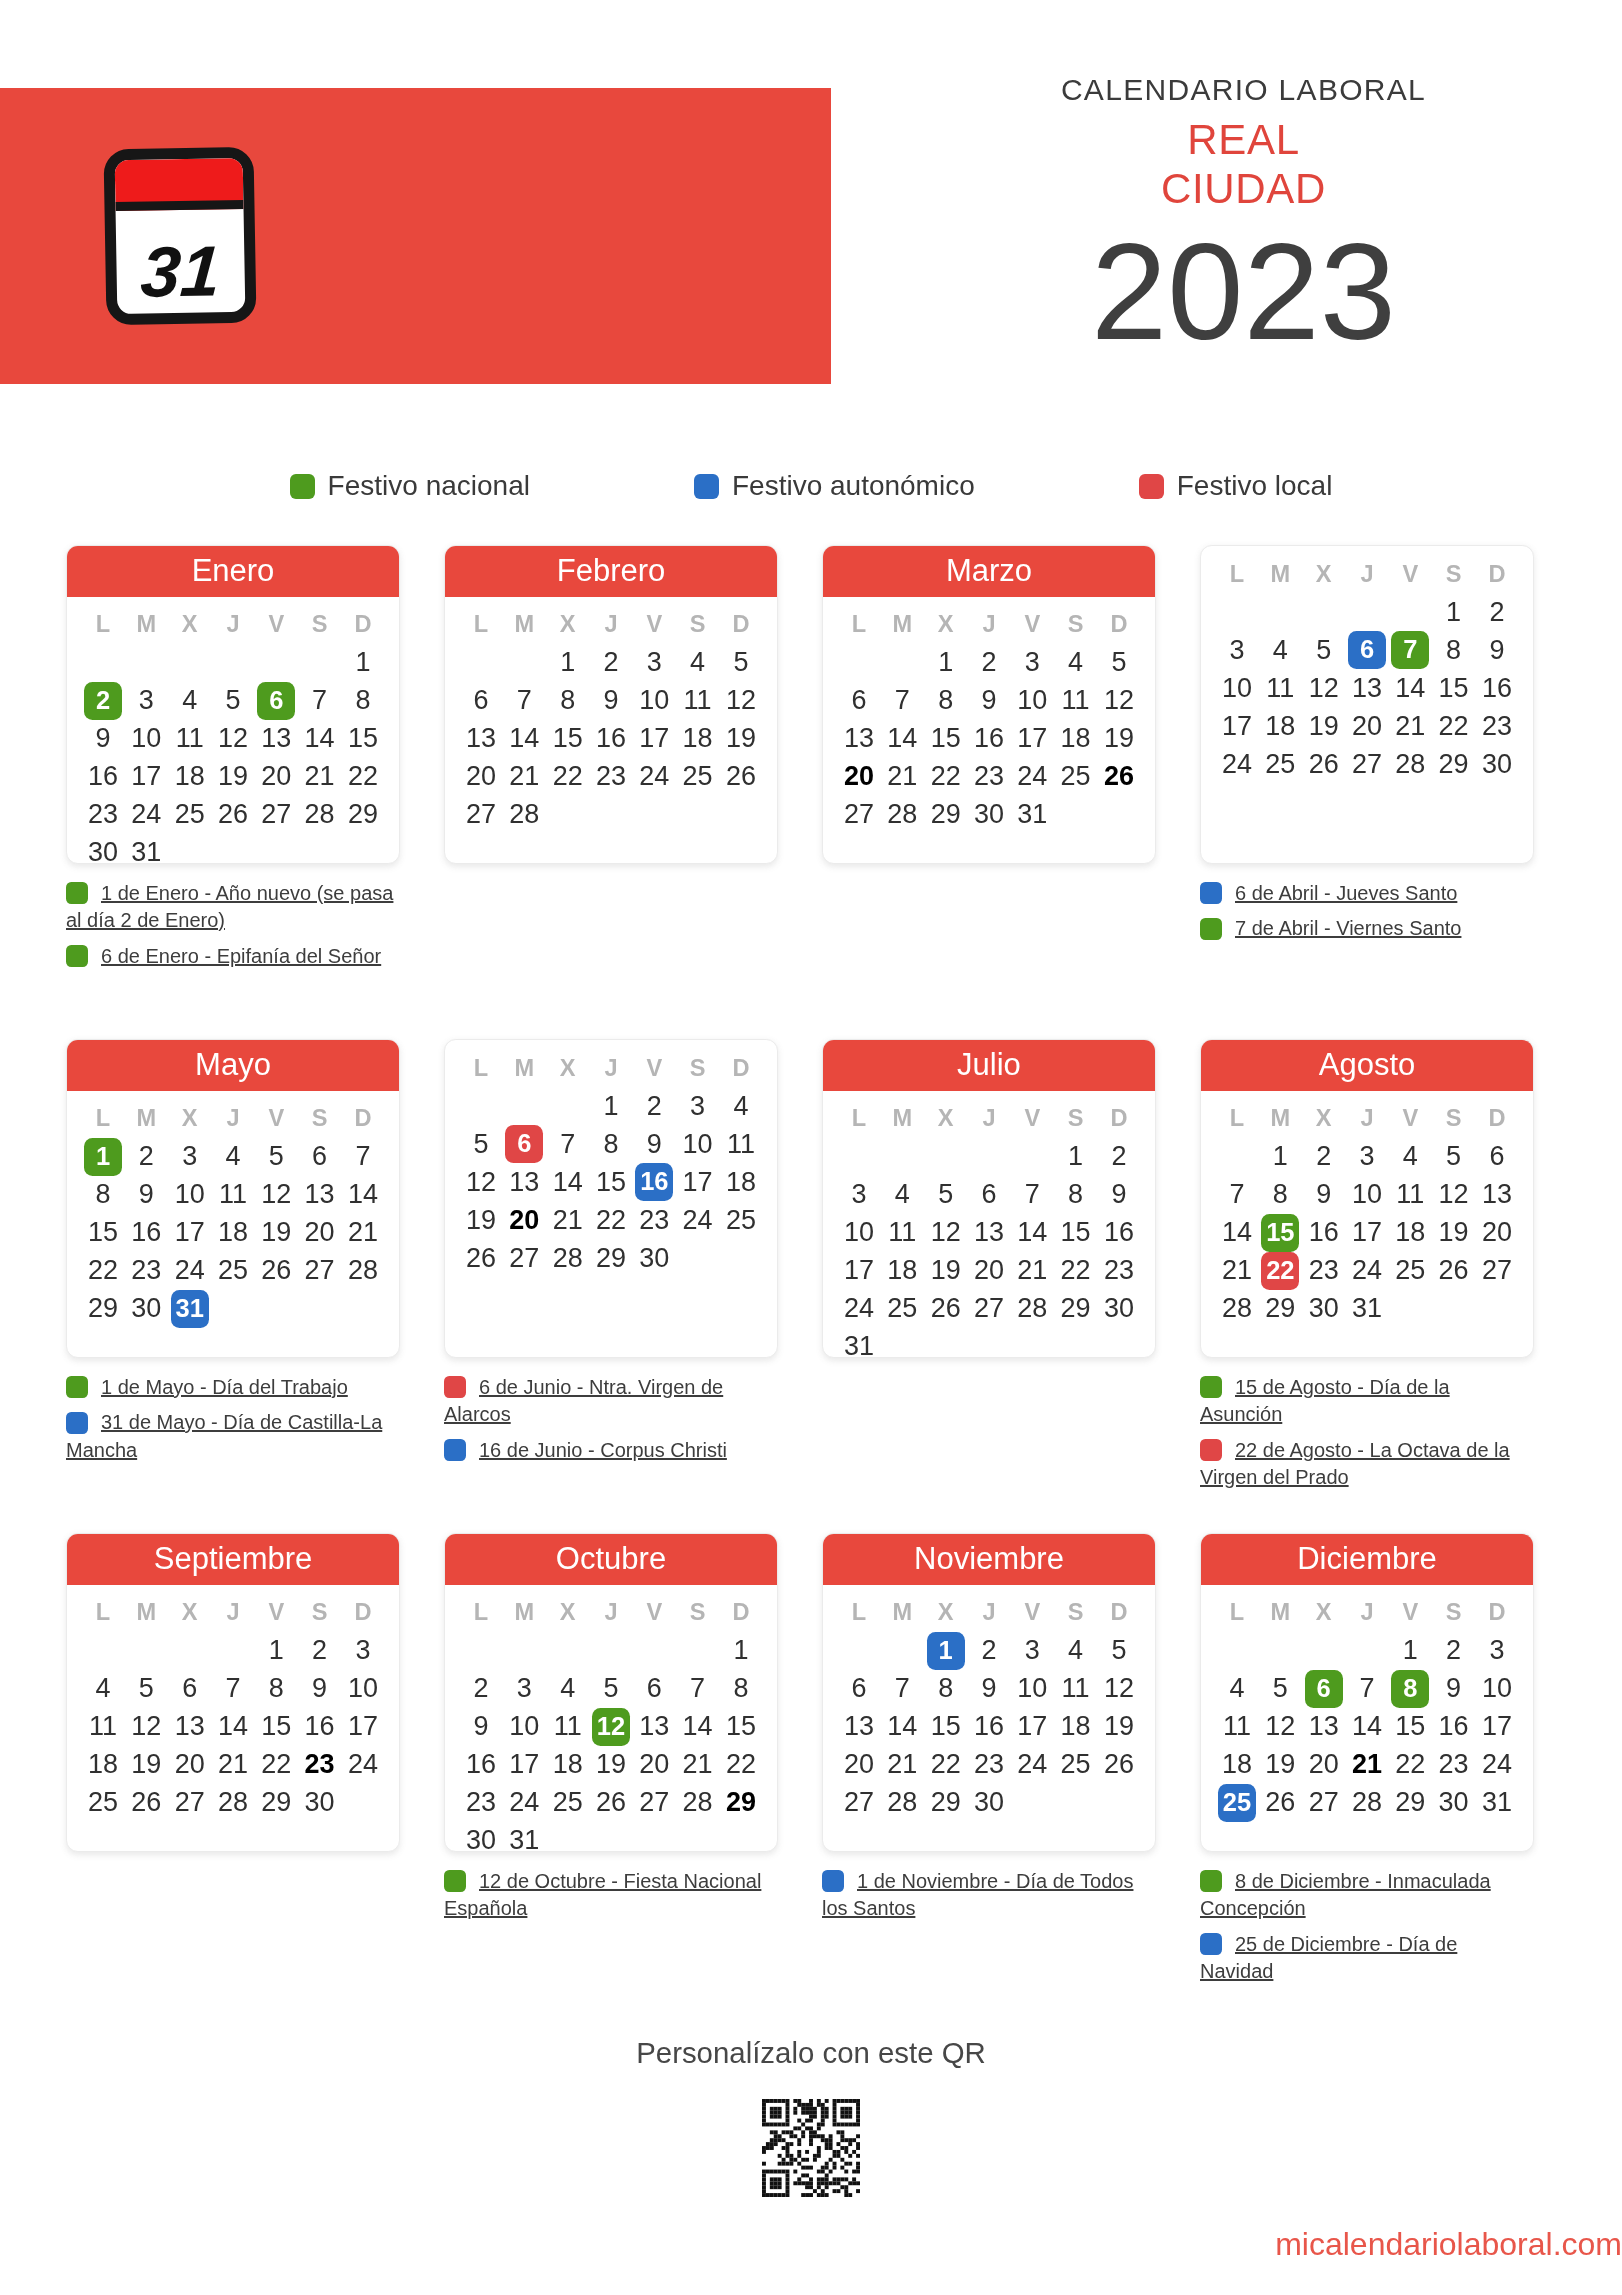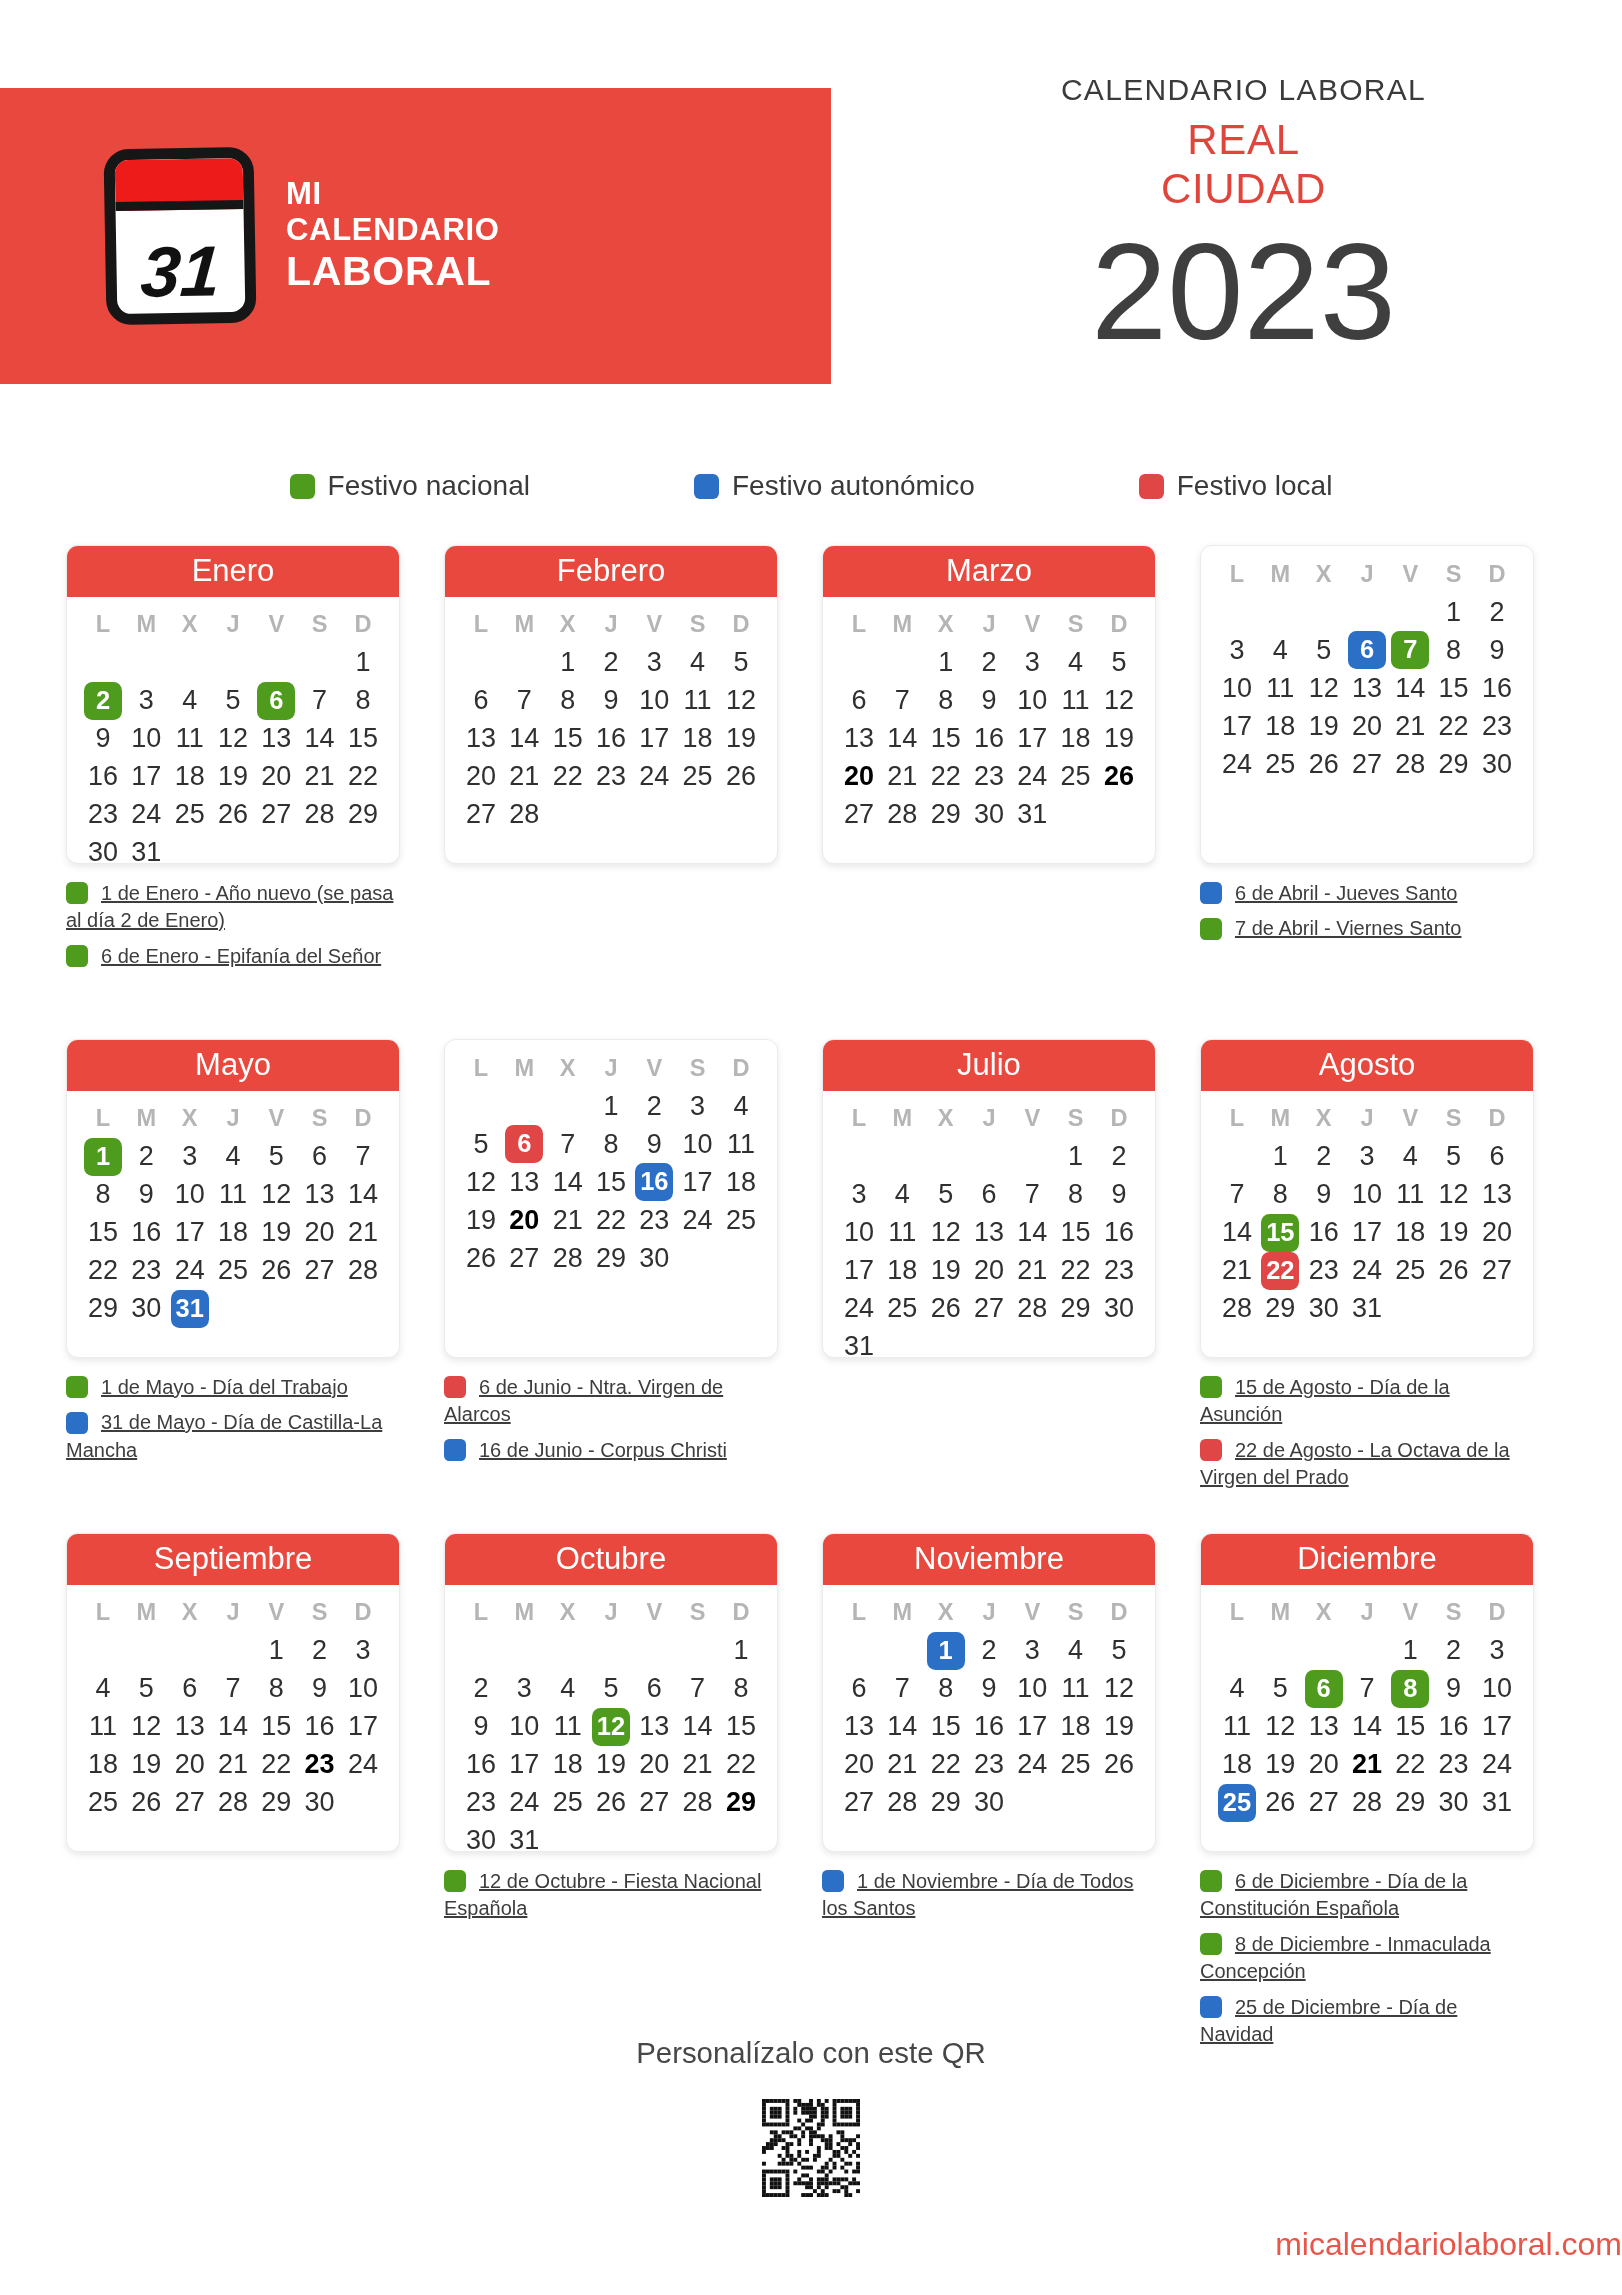--- a/index.html
+++ b/index.html
@@ -72,25 +72,20 @@
 </style>
 </head>
 <body>
 
 <div class="banner">
   <div class="logo">
     <div class="cal-icon">
       <div class="cal-icon-top"></div>
       <div class="cal-icon-num">31</div>
     </div>
-    <div class="brand-text">
-      <div class="brand-mi">MI</div>
-      <div class="brand-cal">CALENDARIO</div>
-      <div class="brand-lab">LABORAL</div>
-    </div>
   </div>
 </div>
 
 <div class="right-head">
   <div class="rh-title">CALENDARIO LABORAL</div>
   <div class="rh-city">
     <div>REAL</div>
     <div>CIUDAD</div>
   </div>
   <div class="rh-year">2023</div>
@@ -754,21 +749,20 @@
             <span class="day">26</span>
             <span class="day">27</span>
             <span class="day">28</span>
             <span class="day">29</span>
             <span class="day">30</span>
             <span class="day">31</span>
           </div>
         </div>
       </div>
       <div class="notes">
-        <div class="note"><span class="sw sw-national"></span>6 de Diciembre - Día de la Constitución Española</div>
         <div class="note"><span class="sw sw-national"></span>8 de Diciembre - Inmaculada Concepción</div>
         <div class="note"><span class="sw sw-autonomic"></span>25 de Diciembre - Día de Navidad</div>
       </div>
     </div>
   </div>
 
 <div class="footer-caption">Personalízalo con este QR</div>
 <div class="qr" id="qr"><svg xmlns="http://www.w3.org/2000/svg" width="98" height="98" viewBox="0 0 150 150">
       <rect x="0" y="0" width="6" height="6" fill="#111"></rect>
       <rect x="6" y="0" width="6" height="6" fill="#111"></rect>

